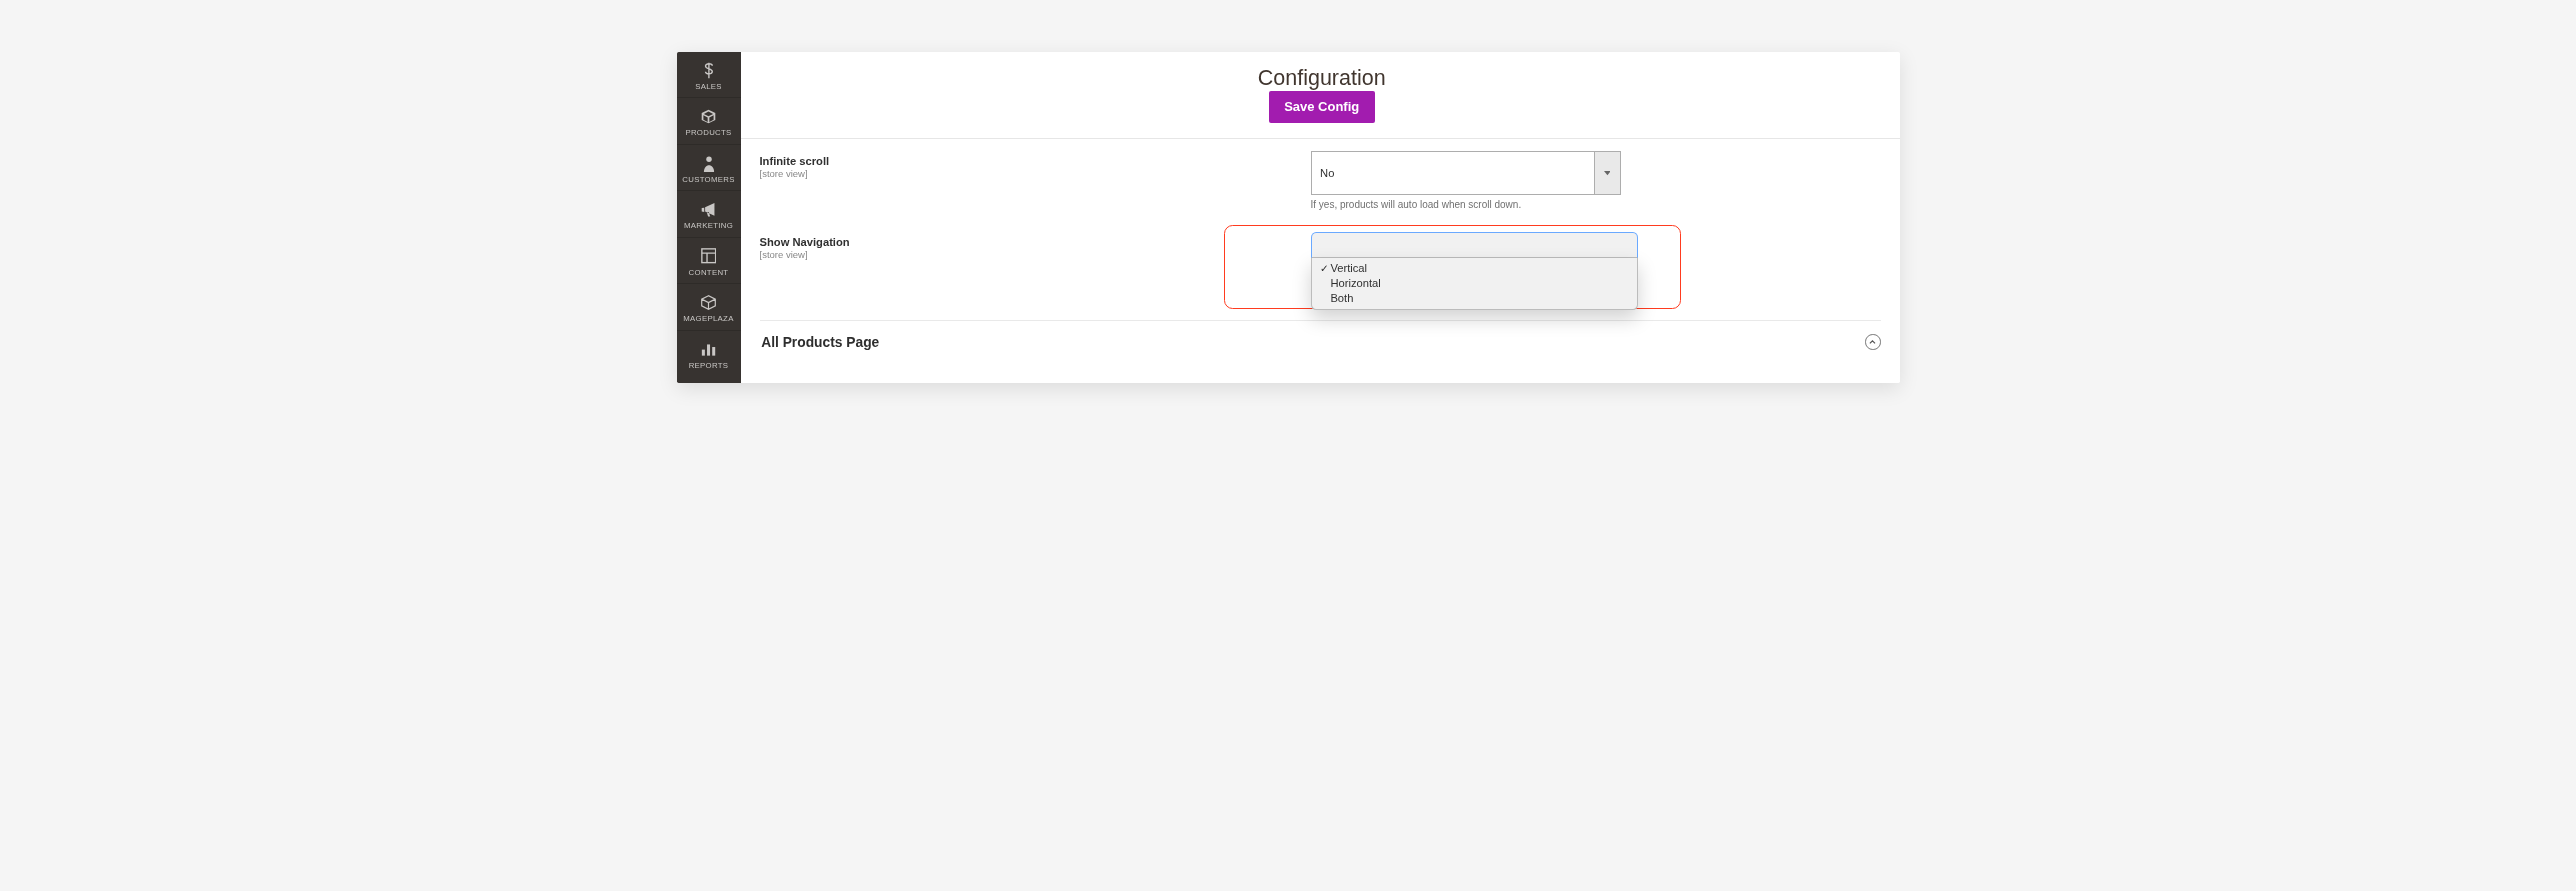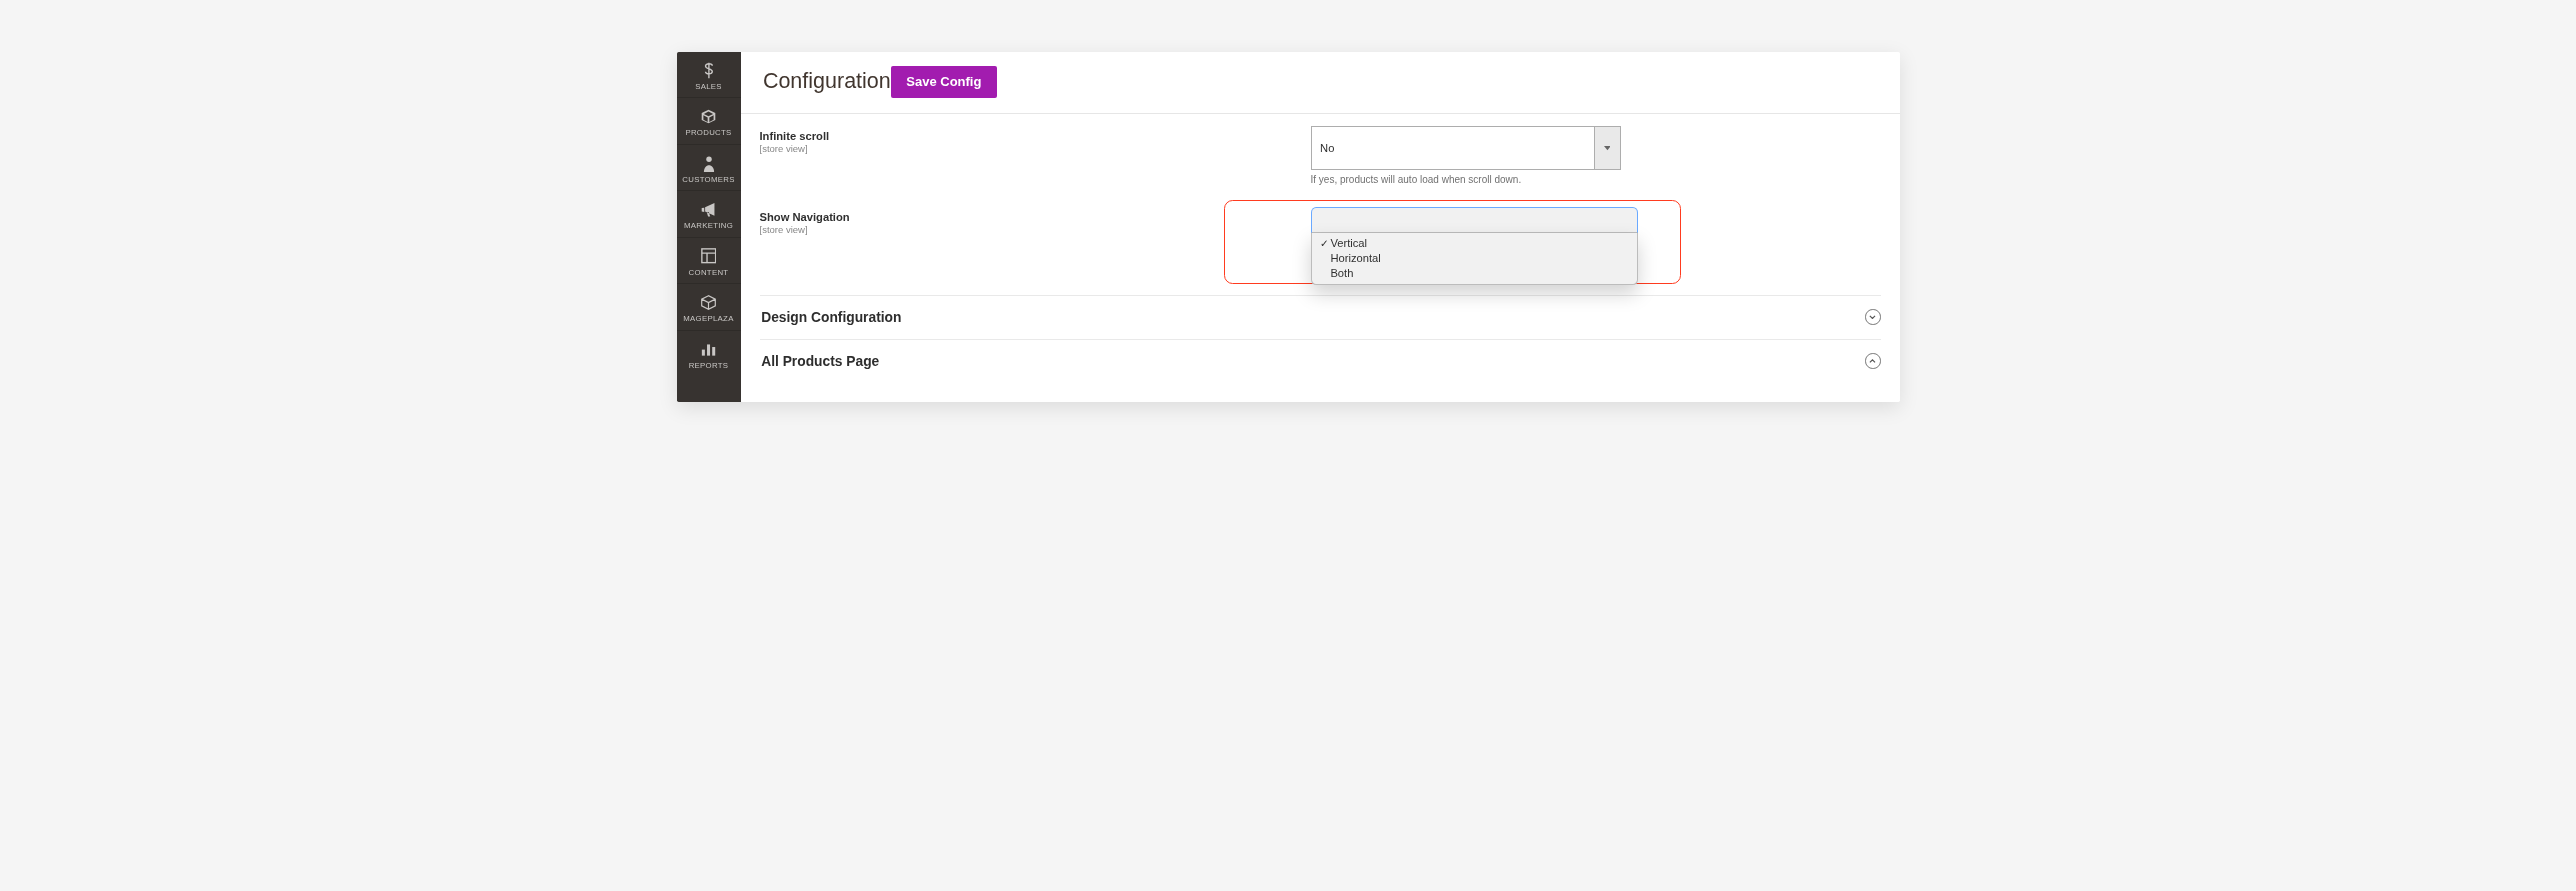--- a/index.html
+++ b/index.html
@@ -41,24 +41,25 @@
   }
   .sidebar-item + .sidebar-item { border-top: 0.9px solid rgba(0,0,0,.15); }
   .sidebar-item .icon { height: 19px; display: flex; align-items: center; justify-content: center; }
   .sidebar-item span.label { font-size: 7.8px; letter-spacing: 0.3px; margin-top: 2px; text-align: center; }
   svg { display: block; }
 
   
   .main { flex: 1; position: relative; }
   .header {
     display: flex;
-    justify-content: flex-start;
+    justify-content: space-between;
     align-items: center;
     padding: 13.8px 19px 15.5px 22.4px;
     border-bottom: 0.9px solid #e6e6e6;
+    flex-direction: column;
   }
   .header h1 { font-size: 21.5px; font-weight: 400; color: #41362f; }
   .save-btn {
     background: #a21caf;
     color: #fff;
     border: none;
     font-size: 13px;
     font-weight: 600;
     padding: 8.6px 15.5px;
     border-radius: 2px;
@@ -282,28 +283,20 @@
             <div class="dropdown-item">
               <span class="tick"></span>
               <span>Both</span>
             </div>
           </div>
         </div>
         <div class="highlight-box" style="left:464px; top:-6.9px; width:457px; height:84px;"></div>
       </div>
 
       <div class="sections-wrap">
-        <div class="section">
-          <span class="title">Design Configuration</span>
-          <span class="chevron">
-            <svg width="6.9" height="4.3" viewBox="0 0 8 5" fill="none" stroke="#555" stroke-width="1.4">
-                <path d="M1 1l3 3 3-3"></path>
-              </svg>
-          </span>
-        </div>
         <div class="section" style="border-bottom:none;">
           <span class="title">All Products Page</span>
           <span class="chevron">
             <svg width="6.9" height="4.3" viewBox="0 0 8 5" fill="none" stroke="#555" stroke-width="1.4">
                 <path d="M1 4l3-3 3 3"></path>
               </svg>
           </span>
         </div>
       </div>
 

